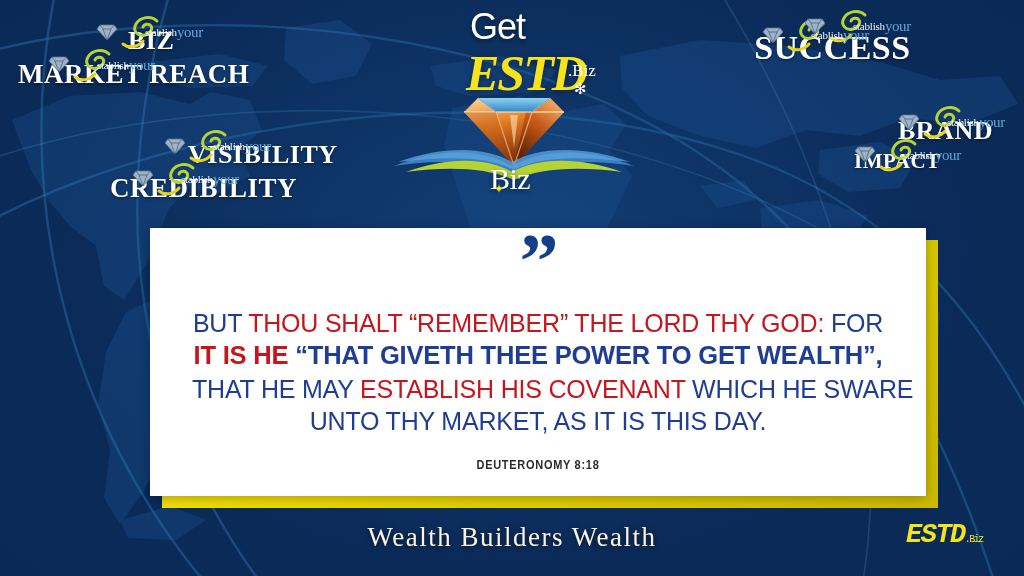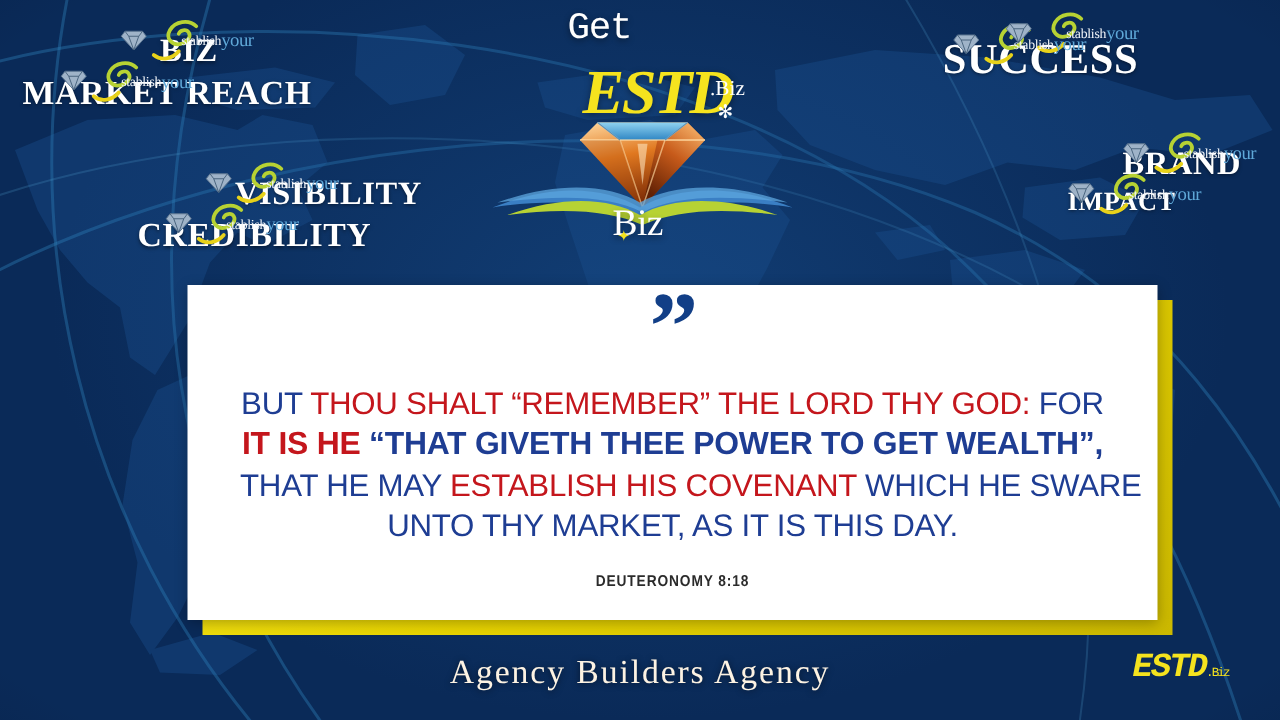--- a/index.html
+++ b/index.html
@@ -77,23 +77,23 @@
 
   #grp-brand{left:818px;top:104px;}
   #grp-brand .badge-1 .hdr{padding-left:80px;}
   #grp-brand .badge-1 .bigword{font-size:26px;padding-left:80px;}
   #grp-brand .badge-2 .hdr{padding-left:36px;}
   #grp-brand .badge-2 .bigword{font-size:21px;padding-left:36px;}
 
   
   #center-logo{position:absolute;left:398px;top:4px;width:232px;height:198px;}
   .get-word{
-    position:absolute;left:56px;top:2px;
-    font-family:Liberation Mono, monospace;
-    font-size:30px;color:#ffffff;
+    position:absolute;left:72px;top:2px;
+    font-family:Liberation Sans, sans-serif;
+    font-size:36px;color:#ffffff;
     letter-spacing:-1px;
     text-shadow:0 2px 5px rgba(0,0,0,.45);
   }
   .watermark{
     position:absolute;left:8px;top:54px;width:220px;
     font-family:"Liberation Serif", serif;
     font-size:29px;color:rgba(173,190,210,.30);
     letter-spacing:-1px;white-space:nowrap;
   }
   .estd-main{
@@ -440,18 +440,18 @@
       <div class="qline">
         <span class="bl">THAT HE MAY </span><span class="r">ESTABLISH HIS COVENANT</span><span class="bl"> WHICH HE SWARE</span>
       </div>
       <div class="qline">
         <span class="bl">UNTO THY MARKET, AS IT IS THIS DAY.</span>
       </div>
       <div class="citation">DEUTERONOMY 8:18</div>
     </div>
   </div>
 
-  <div id="footer-brand">Agency Builders Agency</div>
+  <div id="footer-brand">Wealth Builders Wealth</div>
   <div id="footer-logo">
     <span>ESTD</span><span class="sup">.Biz</span>
   </div>
 
 </div>
 
 </body></html>

